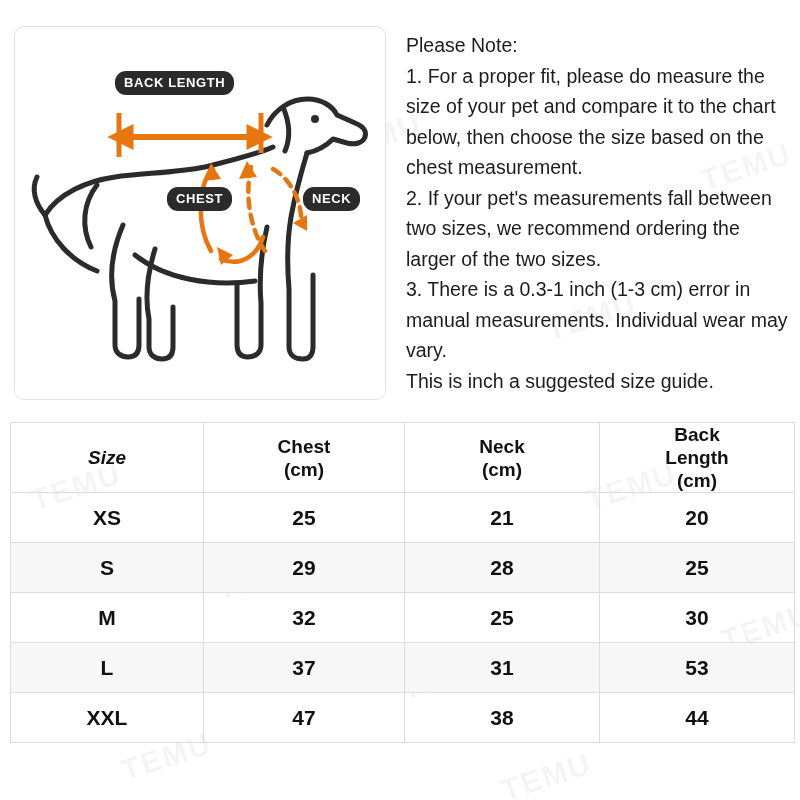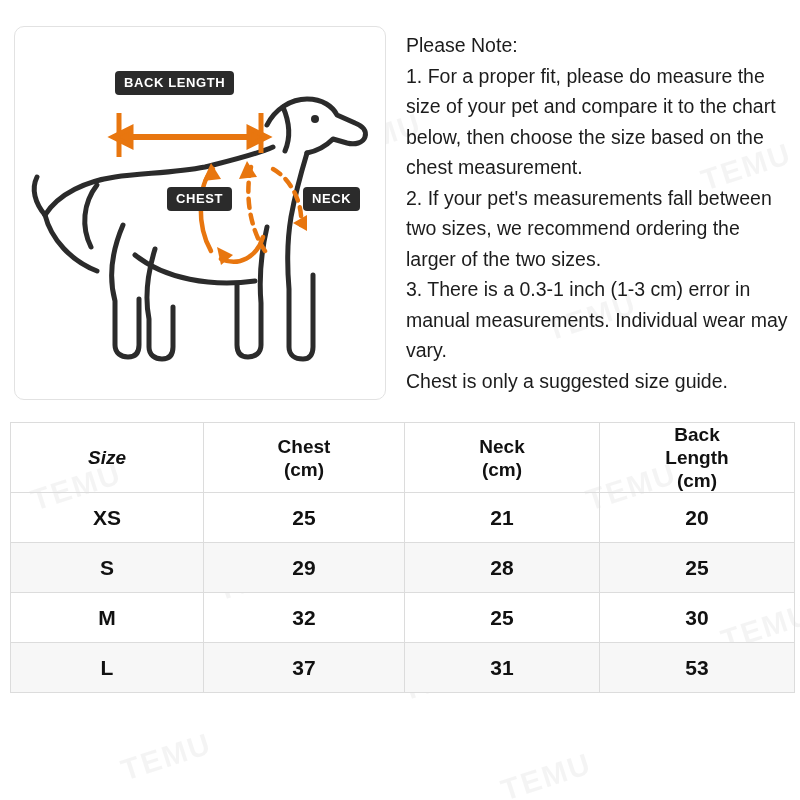--- a/index.html
+++ b/index.html
@@ -61,21 +61,21 @@
 
   
   .tag {
     position: absolute;
     background: #2b2b2b;
     color: #ffffff;
     font-weight: 700;
     font-size: 13px;
     letter-spacing: 0.6px;
     padding: 5px 9px 6px 9px;
-    border-radius: 4px;
+    border-radius: 11px;
     line-height: 1;
     white-space: nowrap;
   }
   .tag-back { left: 100px; top: 44px; }
   .tag-chest { left: 152px; top: 160px; }
   .tag-neck { left: 288px; top: 160px; }
 
   
   .table-wrap {
     position: absolute;
@@ -197,21 +197,21 @@
     <div class="tag tag-back">BACK LENGTH</div>
     <div class="tag tag-chest">CHEST</div>
     <div class="tag tag-neck">NECK</div>
   </div>
 
   <div class="notes">
     <div>Please Note:</div>
     <div>1. For a proper fit, please do measure the size of your pet and compare it to the chart below, then choose the size based on the chest measurement.</div>
     <div>2. If your pet's measurements fall between two sizes, we recommend ordering the larger of the two sizes.</div>
     <div>3. There is a 0.3-1 inch (1-3 cm) error in manual measurements. Individual wear may vary.</div>
-    <div>Chest is only a suggested size guide.</div>
+    <div>This is inch a suggested size guide.</div>
   </div>
 </div>
 
 <div class="table-wrap">
   <table>
     <thead>
       <tr>
         <th class="col-size">
           <span>Size</span>
         </th>
@@ -248,15 +248,21 @@
         <td>32</td>
         <td>25</td>
         <td>30</td>
       </tr>
       <tr>
         <td>L</td>
         <td>37</td>
         <td>31</td>
         <td>53</td>
       </tr>
+      <tr>
+        <td>XXL</td>
+        <td>47</td>
+        <td>38</td>
+        <td>44</td>
+      </tr>
     </tbody>
   </table>
 </div>
 
 </body></html>

